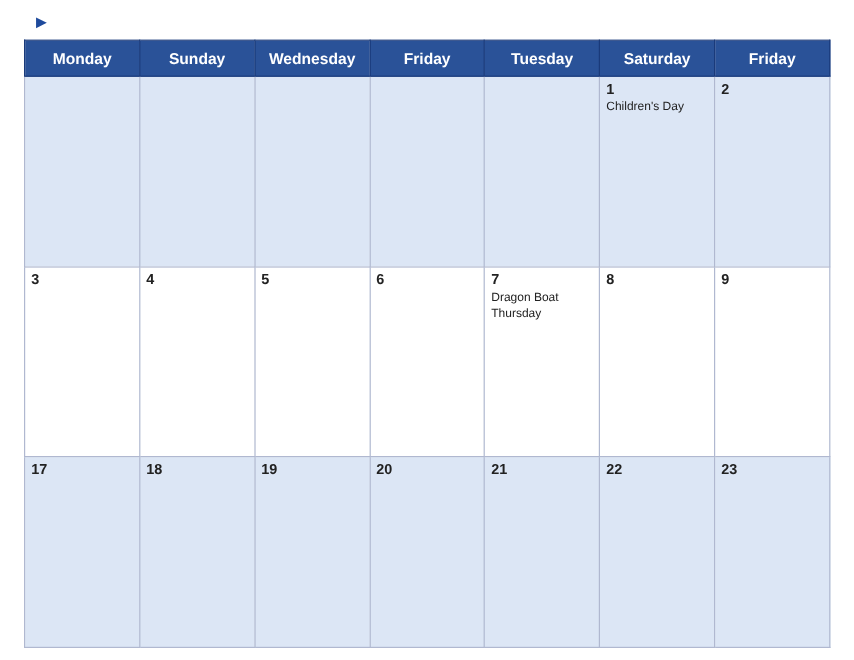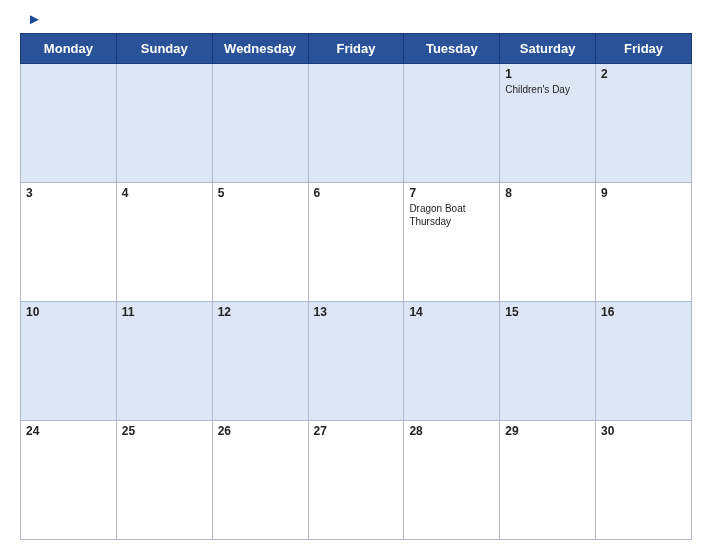--- a/index.html
+++ b/index.html
@@ -172,58 +172,35 @@
         </td>
         <td>
           <span class="day-number">8</span>
         </td>
         <td>
           <span class="day-number">9</span>
         </td>
       </tr>
       <tr>
         <td>
-          <span class="day-number">10</span>
-        </td>
-        <td>
-          <span class="day-number">11</span>
-        </td>
-        <td>
-          <span class="day-number">12</span>
-        </td>
-        <td>
-          <span class="day-number">13</span>
-        </td>
-        <td>
-          <span class="day-number">14</span>
-        </td>
-        <td>
-          <span class="day-number">15</span>
-        </td>
-        <td>
-          <span class="day-number">16</span>
-        </td>
-      </tr>
-      <tr>
-        <td>
-          <span class="day-number">24</span>
-        </td>
-        <td>
-          <span class="day-number">25</span>
-        </td>
-        <td>
-          <span class="day-number">26</span>
-        </td>
-        <td>
-          <span class="day-number">27</span>
-        </td>
-        <td>
-          <span class="day-number">28</span>
-        </td>
-        <td>
-          <span class="day-number">29</span>
-        </td>
-        <td>
-          <span class="day-number">30</span>
+          <span class="day-number">17</span>
+        </td>
+        <td>
+          <span class="day-number">18</span>
+        </td>
+        <td>
+          <span class="day-number">19</span>
+        </td>
+        <td>
+          <span class="day-number">20</span>
+        </td>
+        <td>
+          <span class="day-number">21</span>
+        </td>
+        <td>
+          <span class="day-number">22</span>
+        </td>
+        <td>
+          <span class="day-number">23</span>
         </td>
       </tr>
     </tbody>
 </table>
 
 </body></html>

